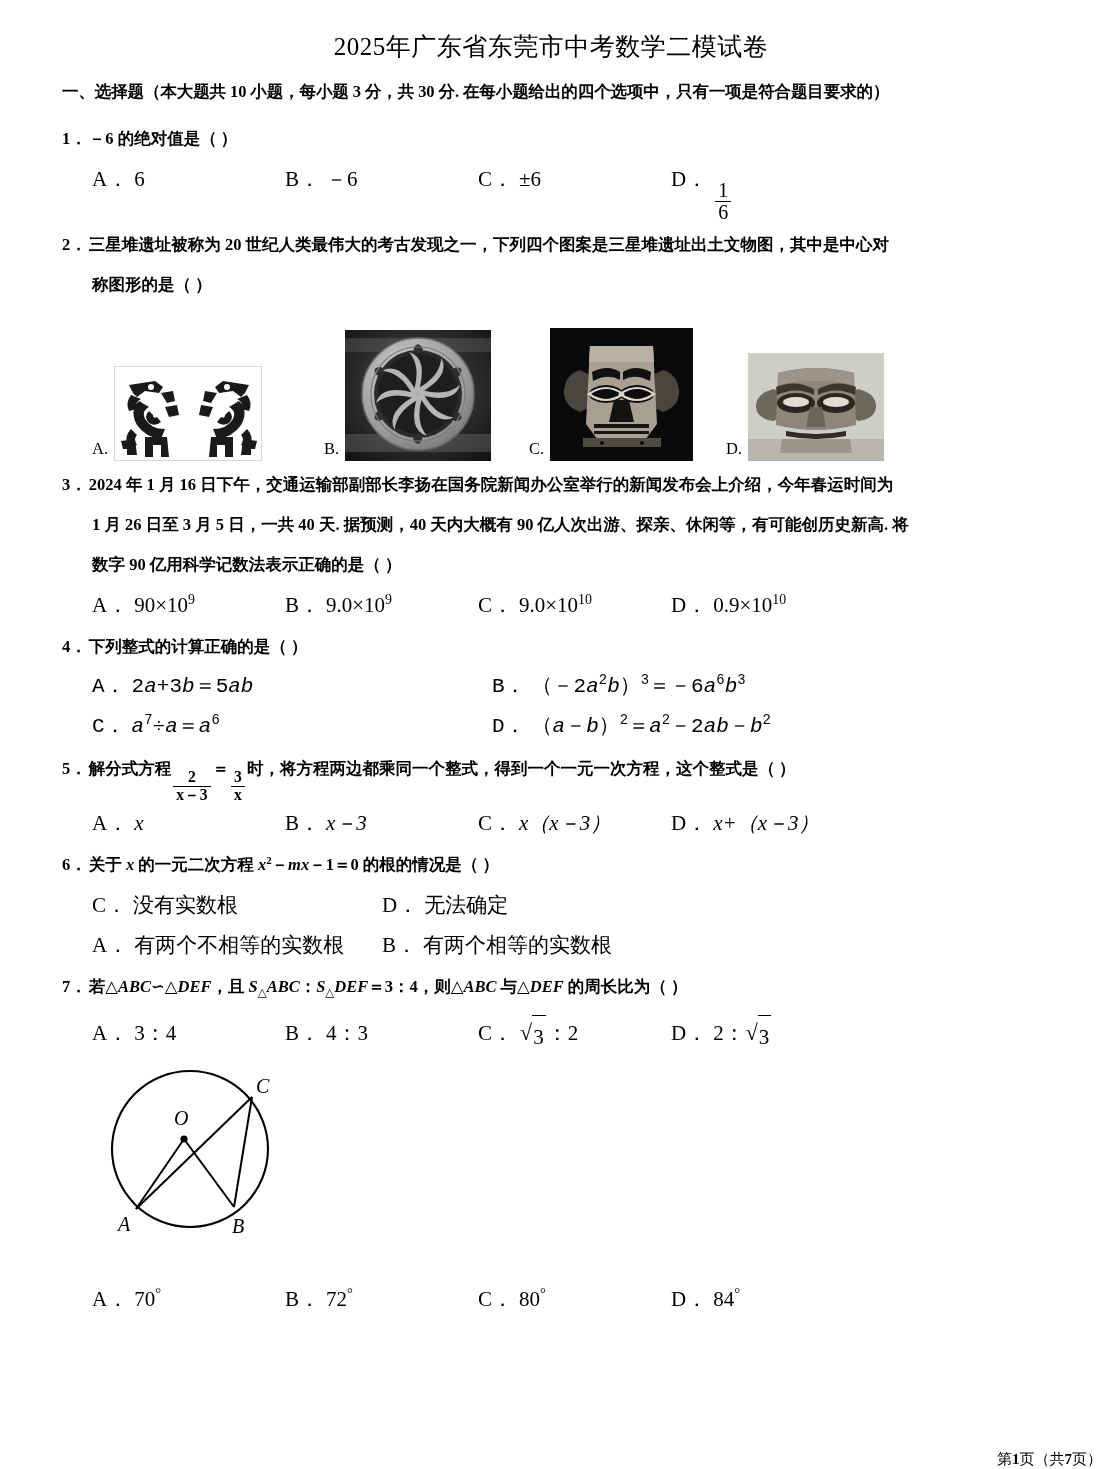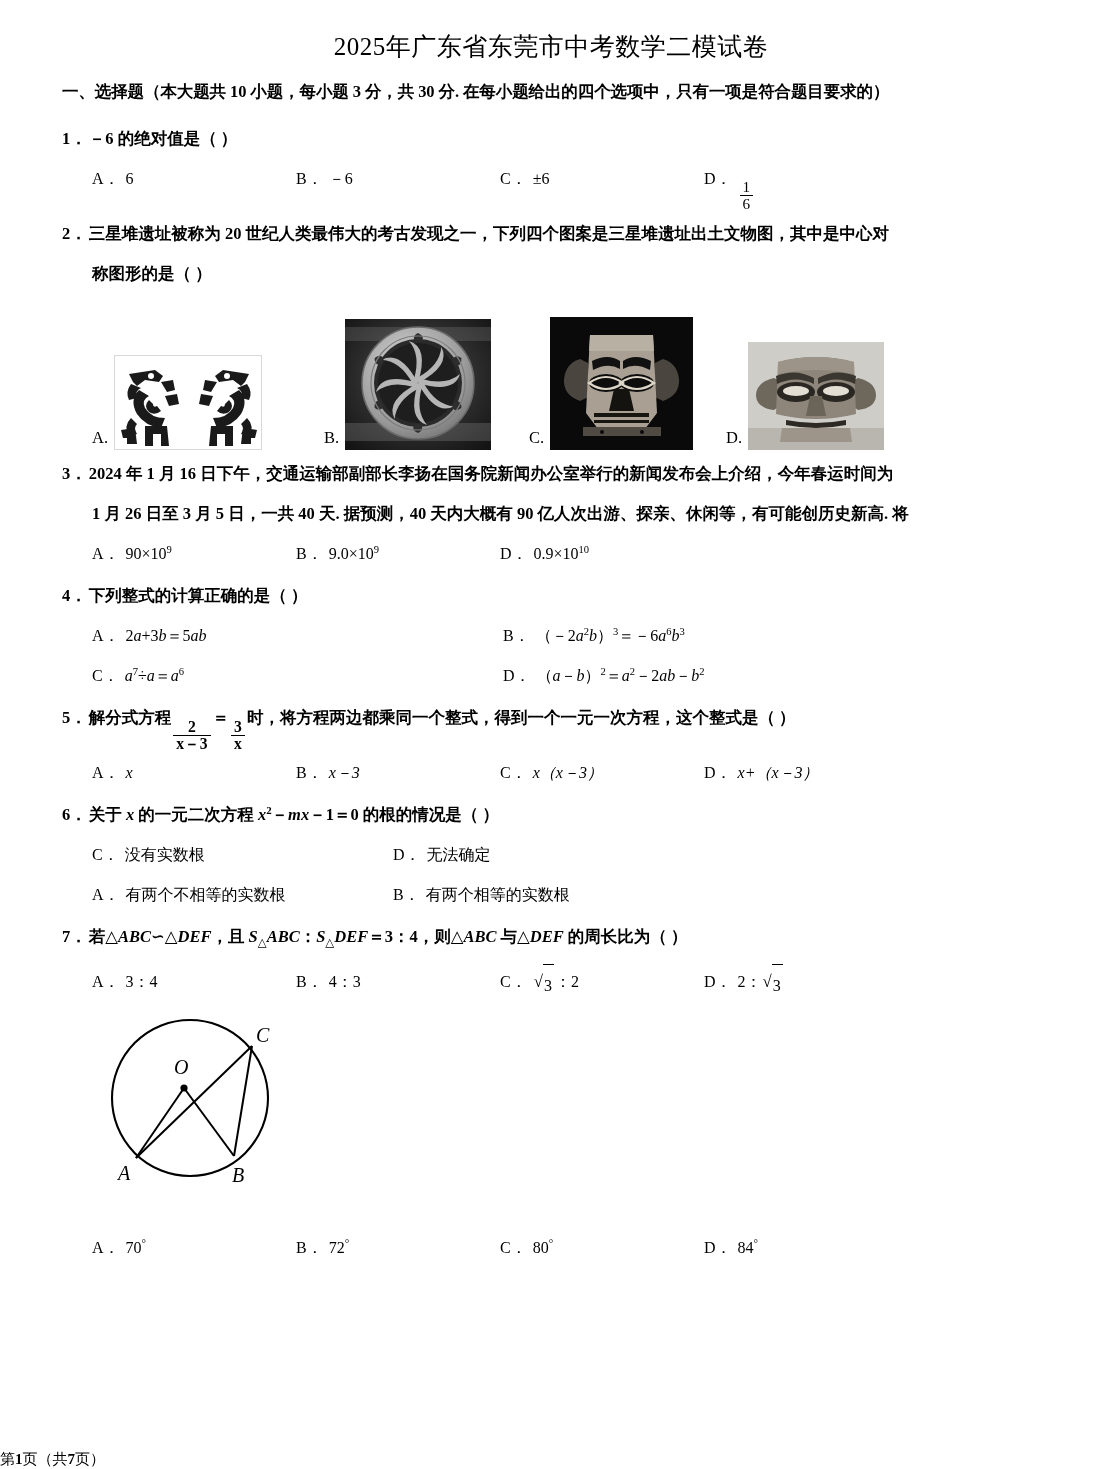--- a/index.html
+++ b/index.html
@@ -34,32 +34,31 @@
 
   .q { margin-bottom: 2px; }
   .q-stem {
     font-size: 16.5px;
     line-height: 40px;
     text-indent: 0;
     font-weight: bold;
   }
   .q-stem .num { margin-right: 2px; }
   .opts {
-    font-size: 16px;
+    font-size: 21px;
     line-height: 40px;
     padding-left: 30px;
     display: flex;
-    gap: 11px;
   }
   .opts .opt { display: inline-block; }
   .opt-lbl { margin-right: 6px; }
 
   
   .w4 .opt { width: 193px; }
-  .w2 .opt { width: 400px; }
+  .w2 .opt { width: 400px; font-family: Liberation Mono, monospace; }
 
   i.v { font-style: italic; }
   sup { font-size: 0.66em; vertical-align: super; line-height: 0; }
 
   
   .frac {
     display: inline-flex;
     flex-direction: column;
     align-items: center;
     vertical-align: -0.55em;
@@ -94,21 +93,21 @@
   .picC { width: 143px; height: 133px; position: relative; overflow: hidden; background:#000; }
   .picD { width: 136px; height: 108px; position: relative; overflow: hidden; background:#c9c9c9; }
 
   
   .fig8 { padding-left: 30px; margin: 4px 0 0 0; }
 
   .footer {
     position: absolute;
     left: 0; right: 0;
     bottom: 30px;
-    text-align: left;
+    text-align: right;
     font-size: 15px;
   }
   .footer b { font-weight: bold; }
 </style>
 </head>
 <body>
 
 <div class="page">
 
   <div class="doc-title">2025年广东省东莞市中考数学二模试卷</div>
@@ -322,26 +321,32 @@
     </div>
   </div>
 
   <div class="q">
     <div class="q-stem">
       <span class="num">3．</span><span>2024 年 1 月 16 日下午，交通运输部副部长李扬在国务院新闻办公室举行的新闻发布会上介绍，今年春运时间为</span>
     </div>
     <div class="q-stem" style="padding-left:30px;">
       <span>1 月 26 日至 3 月 5 日，一共 40 天. 据预测，40 天内大概有 90 亿人次出游、探亲、休闲等，有可能创历史新高. 将</span>
     </div>
+    <div class="q-stem" style="padding-left:30px;">
+      <span>数字 90 亿用科学记数法表示正确的是（        ）</span>
+    </div>
     <div class="opts w4">
       <span class="opt">
         <span class="opt-lbl">A．</span><span>90×10</span><sup>9</sup>
       </span>
       <span class="opt">
         <span class="opt-lbl">B．</span><span>9.0×10</span><sup>9</sup>
+      </span>
+      <span class="opt">
+        <span class="opt-lbl">C．</span><span>9.0×10</span><sup>10</sup>
       </span>
       <span class="opt">
         <span class="opt-lbl">D．</span><span>0.9×10</span><sup>10</sup>
       </span>
     </div>
   </div>
 
   <div class="q">
     <div class="q-stem">
       <span class="num">4．</span><span>下列整式的计算正确的是（        ）</span>

